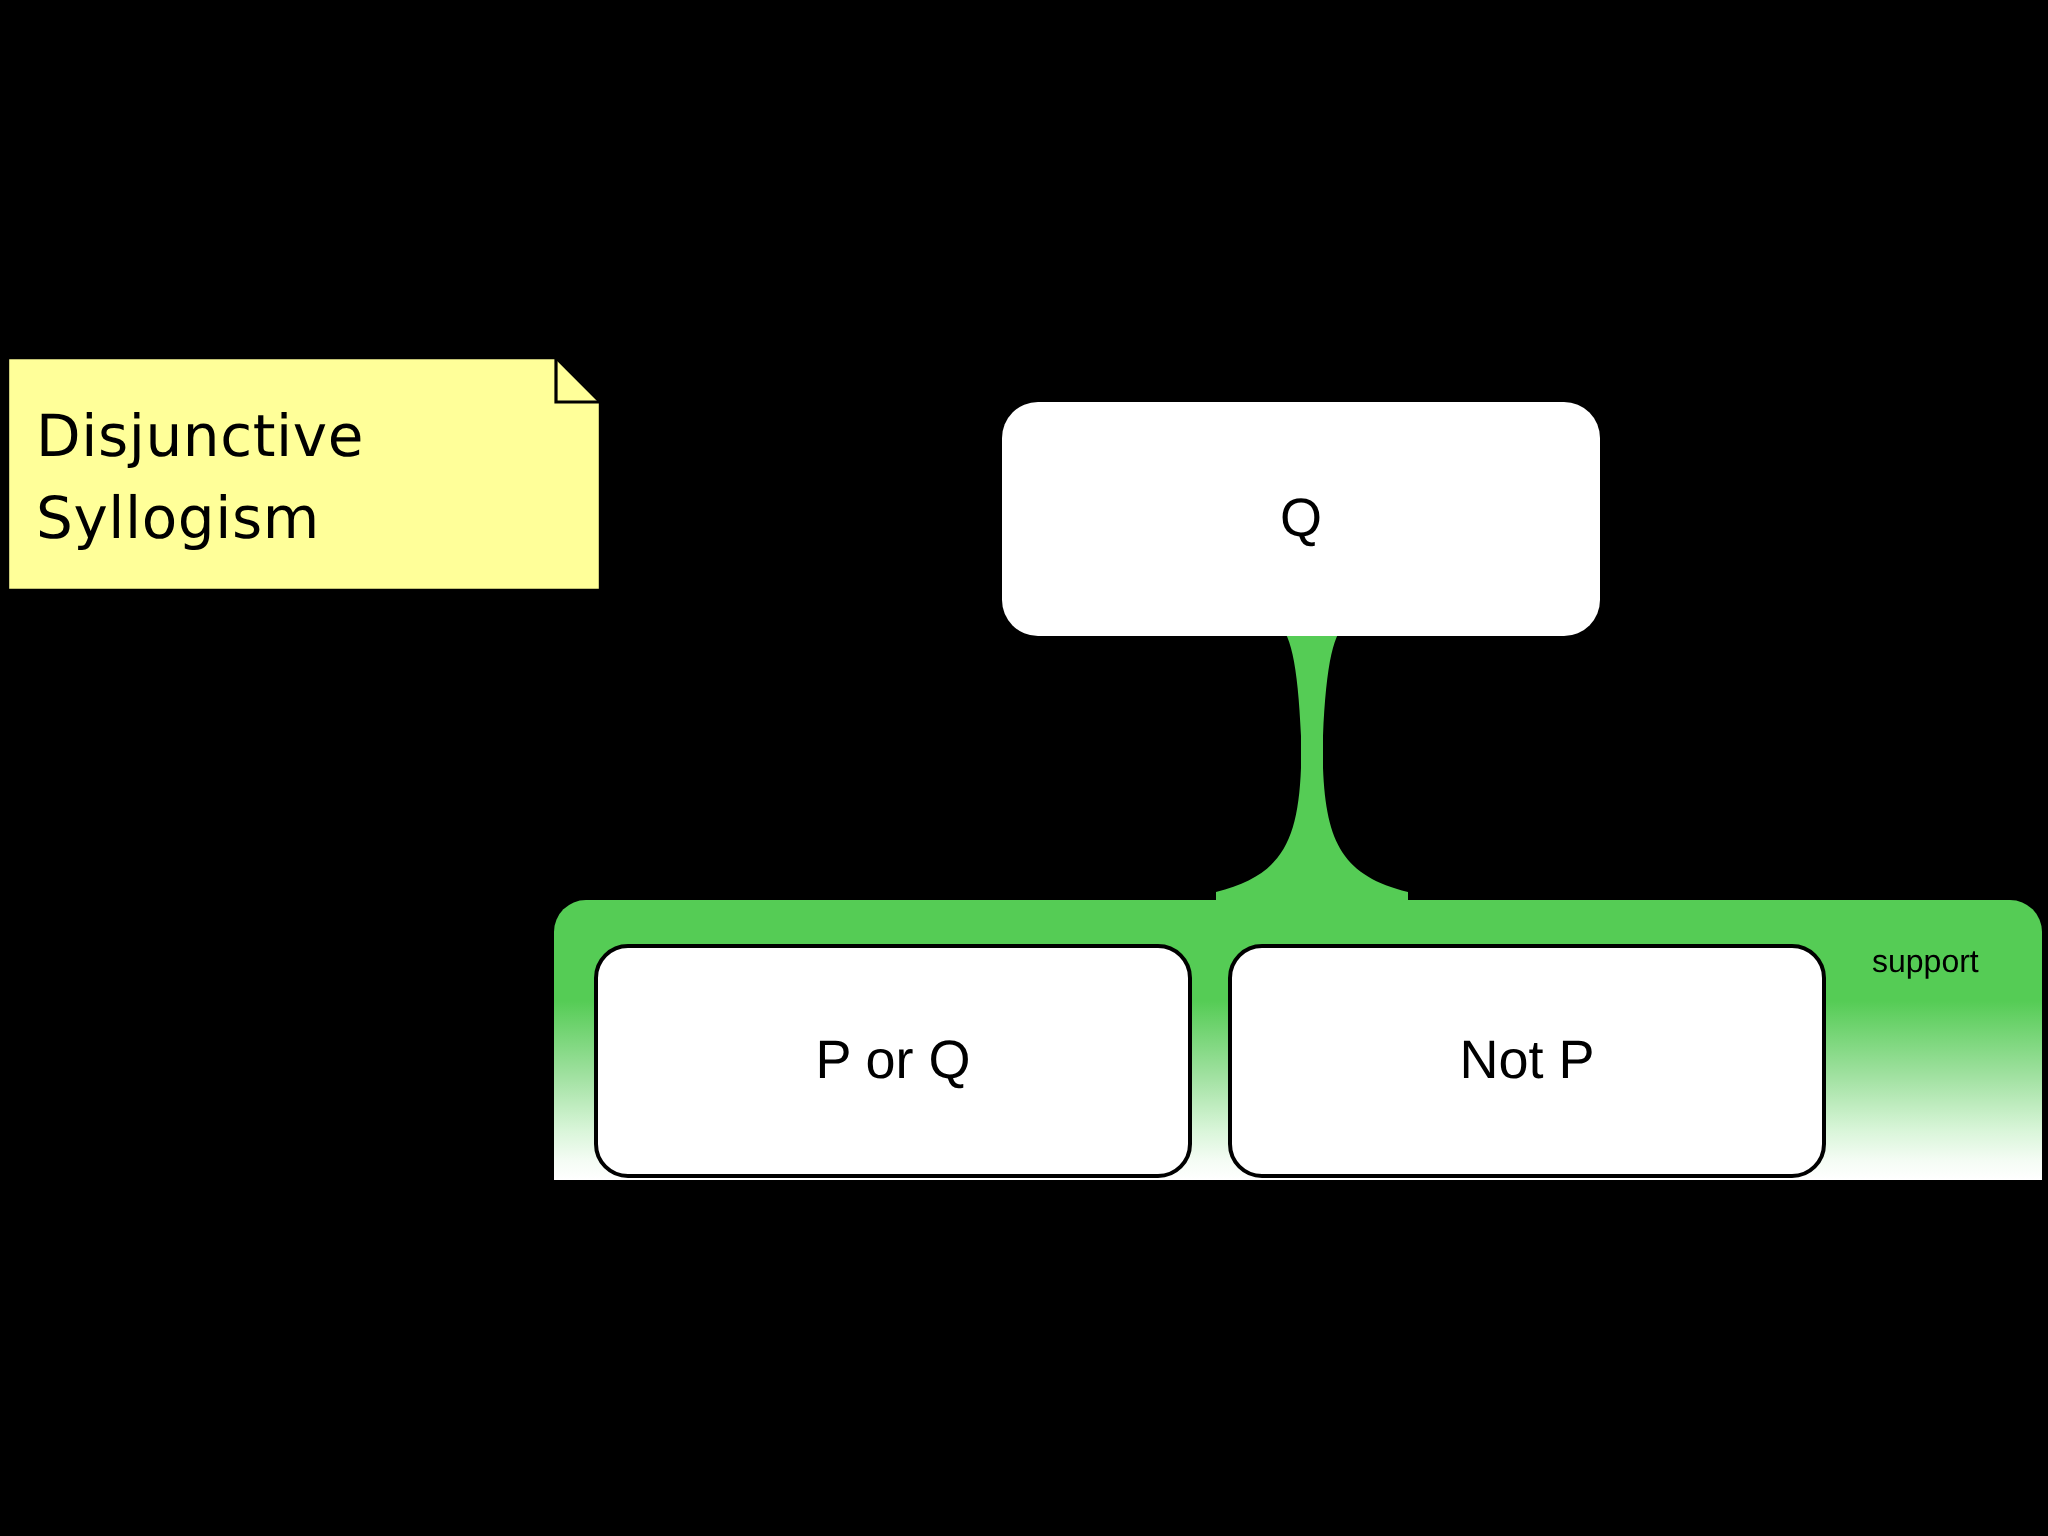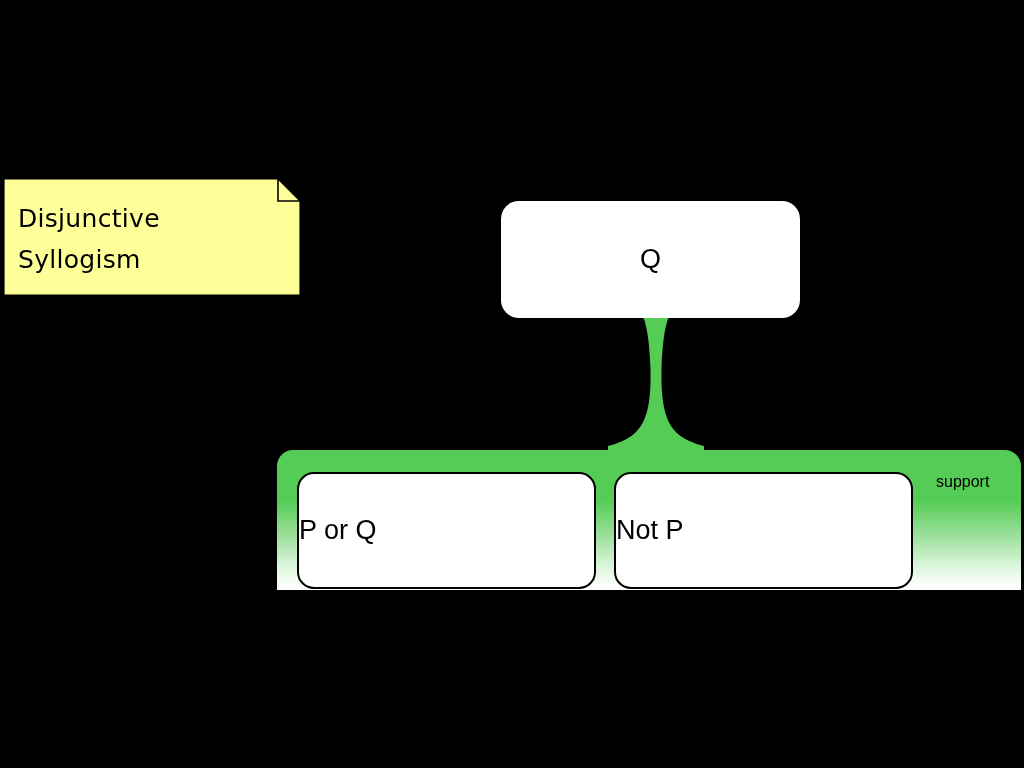--- a/index.html
+++ b/index.html
@@ -31,21 +31,21 @@
     width: 298px;
     height: 118px;
   }
   .sticky-note svg { display: block; }
   .sticky-note-text {
     position: absolute;
     left: 15px;
     top: 20px;
     width: 265px;
     font-family: "DejaVu Sans", sans-serif;
-    font-size: 25px;
+    font-size: 29px;
     line-height: 41px;
     color: #000000;
     white-space: pre-line;
     letter-spacing: 0.3px;
   }
 
   
   .node-box {
     position: absolute;
     background: #ffffff;
@@ -101,21 +101,21 @@
   }
 
   
   .premise-box {
     position: absolute;
     background: #ffffff;
     border: 2px solid #000000;
     border-radius: 17px;
     display: flex;
     align-items: center;
-    justify-content: flex-start;
+    justify-content: center;
     color: #000000;
     font-family: "Liberation Sans", sans-serif;
     font-size: 27px;
     box-sizing: border-box;
     top: 472px;
     height: 117px;
   }
   #premise-box-0 { left: 297px; width: 299px; }
   #premise-box-1 { left: 614px; width: 299px; }
 </style>

